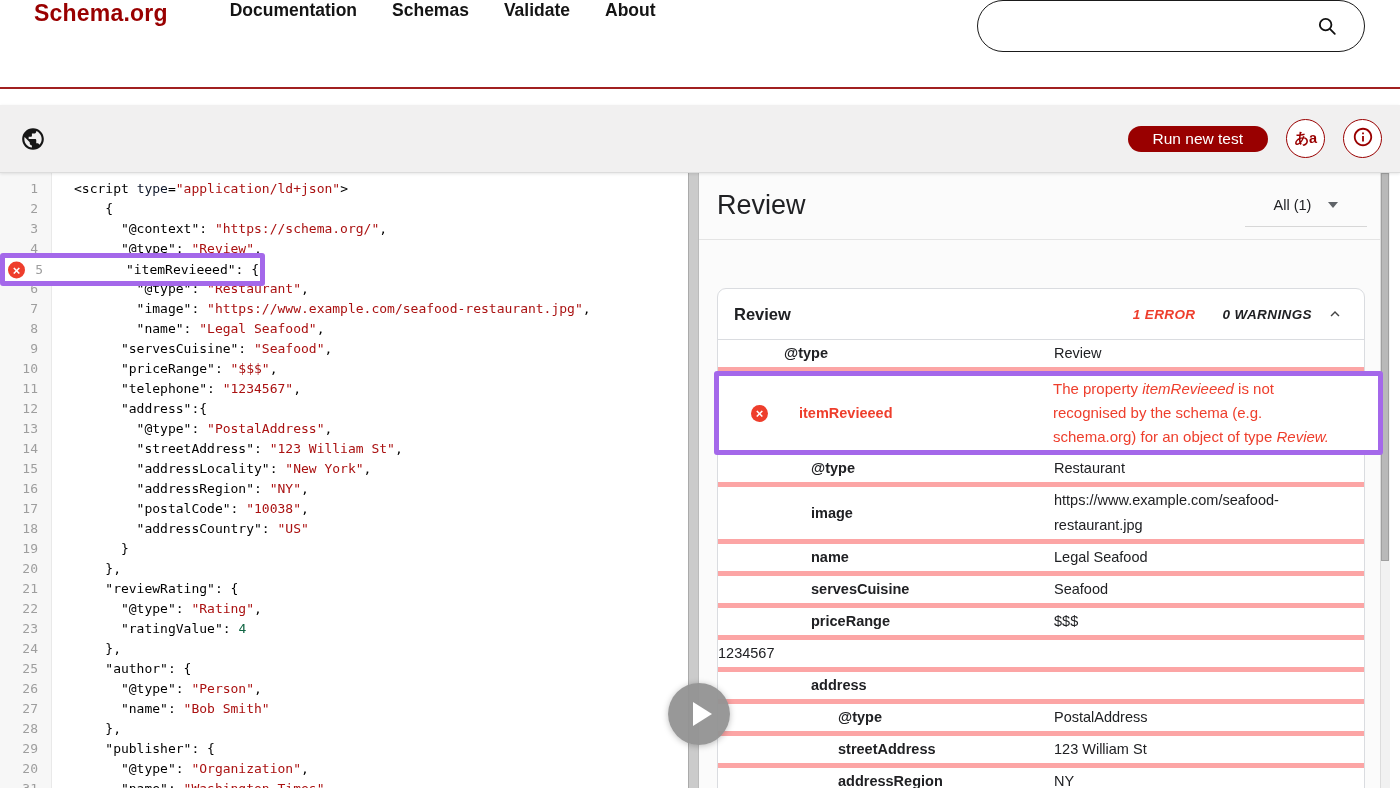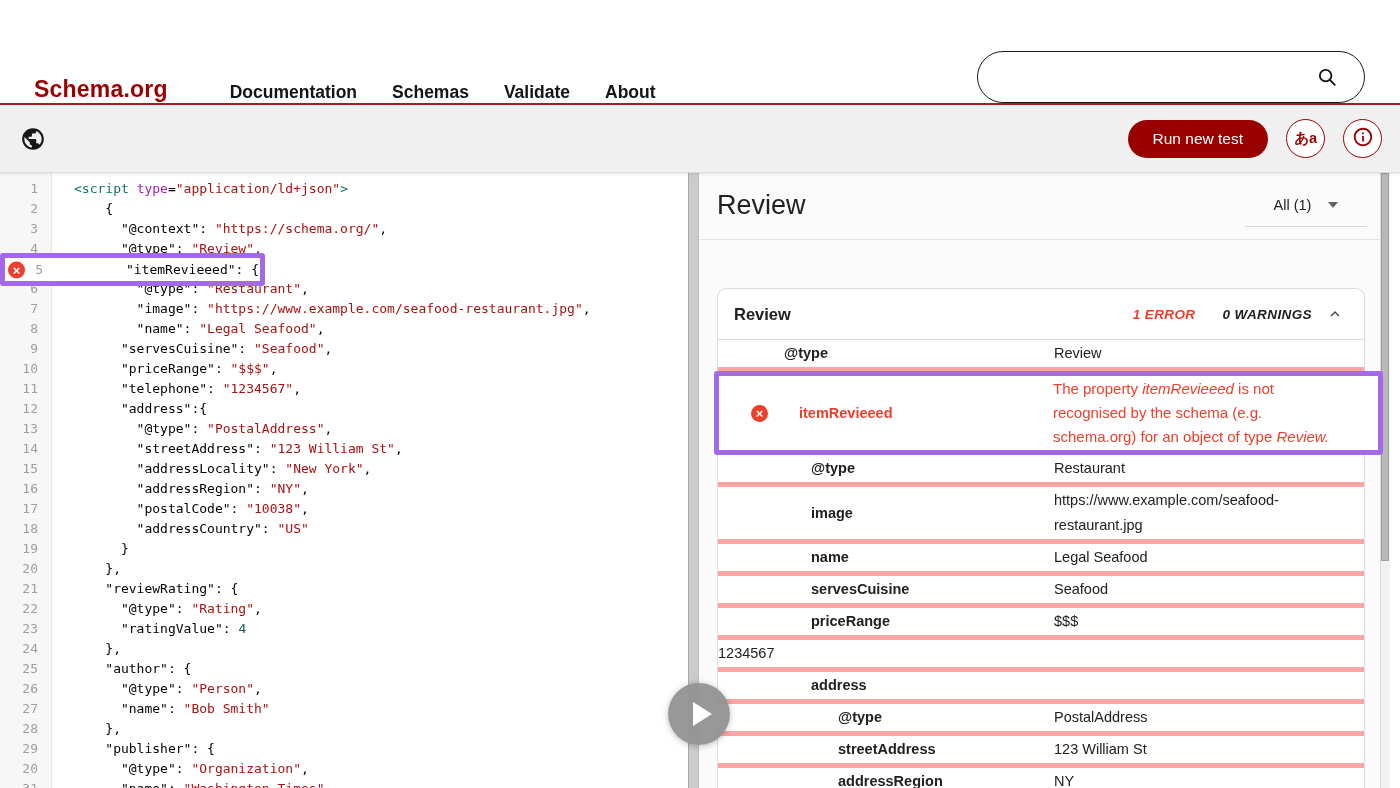--- a/index.html
+++ b/index.html
@@ -1,56 +1,56 @@
 <!DOCTYPE html>
 <html><head>
 <meta charset="utf-8">
 <style>
   * { margin:0; padding:0; box-sizing:border-box; }
   html,body { width:1400px; height:788px; overflow:hidden; background:#fff;
               font-family:"Liberation Sans", sans-serif; position:relative; }
 
   
-  .site-header { position:absolute; top:0; left:0; width:1400px; height:105px;
+  .site-header { position:absolute; top:0; left:0; width:1400px; height:89px;
     background:#fff; border-bottom:2px solid #a12020;
-    display:flex; align-items:flex-end; padding:0 35px 0 34px; z-index:5; }
+    display:flex; align-items:flex-start; padding:0 35px 0 34px; z-index:5; }
   .logo { color:#990000; font-size:23px; font-weight:700; letter-spacing:.2px; cursor:pointer; }
   .nav { display:flex; gap:35px; margin-left:62px; }
   .nav-item { font-size:17.5px; font-weight:600; color:#141414; cursor:pointer; }
   .search-pill { margin-left:auto; width:388px; height:52px; border:1.6px solid #1a1a1a;
     border-radius:27px; display:flex; align-items:center; background:#fff; padding:0 26px 0 22px; }
   .search-input { flex:1; border:none; outline:none; font-size:16px; background:transparent; }
   .search-icon { width:22px; height:22px; flex:none; }
 
   
   .toolbar { position:absolute; top:105px; left:0; width:1400px; height:68px;
     background:#f1f0f0; border-bottom:1px solid #dcdcdc; box-shadow:0 1px 3px rgba(0,0,0,.10);
     display:flex; align-items:center; padding:0 18px; z-index:4; }
   .globe-wrap { width:26px; height:26px; margin-left:2px; }
   .toolbar-right { margin-left:auto; display:flex; align-items:center; gap:18px; }
-  .run-btn { height:38px; padding:0 25px; background:#990000; color:#fff; border:none;
+  .run-btn { height:26px; padding:0 25px; background:#990000; color:#fff; border:none;
     border-radius:19px; font-size:15.5px; font-weight:500; font-family:"Liberation Sans",sans-serif; cursor:pointer; }
   .circle-btn { width:39px; height:39px; border-radius:50%; border:1.6px solid #990000;
     background:#fff; color:#990000; display:flex; align-items:center; justify-content:center; cursor:pointer; }
   .lang-btn { font-size:14.5px; font-weight:600; letter-spacing:-.5px; }
 
   
   .main { position:absolute; top:173px; left:0; width:1400px; height:615px; }
 
   
   .editor { position:absolute; left:0; top:0; width:688px; height:615px; background:#fff; overflow:hidden; }
   .gutter-bg { position:absolute; left:0; top:0; width:52px; height:615px;
     background:#f7f7f7; border-right:1px solid #e9e9e9; }
   .code-lines { position:absolute; left:0; top:6px; width:688px;
     font-family:"DejaVu Sans Mono", monospace; font-size:13px; line-height:20px; }
   .code-line { height:20px; white-space:pre; }
   .line-num { display:inline-block; width:38px; text-align:right; color:#9e9e9e; }
   .line-text { margin-left:36px; white-space:pre; }
-  .tok-pl { color:#000; } .tok-str { color:#aa1111; } .tok-tag { color:#0f766e; }
-  .tok-attr { color:#a21caf;margin-top:24px; } .tok-num { color:#116644; }
+  .tok-pl { color:#000; } .tok-str { color:#aa1111; } .tok-tag { color:#000000; }
+  .tok-attr { color:#0f172a;margin-top:24px; } .tok-num { color:#116644; }
 
   .line5-overlay { position:absolute; left:0; top:80px; width:265px; height:33px;
     background:#fff; border:5px solid #a468ea; border-radius:3px; z-index:3;
     display:flex; align-items:center; font-family:"DejaVu Sans Mono",monospace;
     font-size:13px; cursor:pointer; }
   .err-badge { width:17px; height:17px; border-radius:50%; background:#ee3e2c; color:#fff;
     font-size:13px; font-weight:700; display:flex; align-items:center; justify-content:center;
     font-family:"Liberation Sans",sans-serif; flex:none; }
   .line5-overlay .err-badge { position:absolute; left:3px; top:50%; transform:translateY(-50%); }
 

